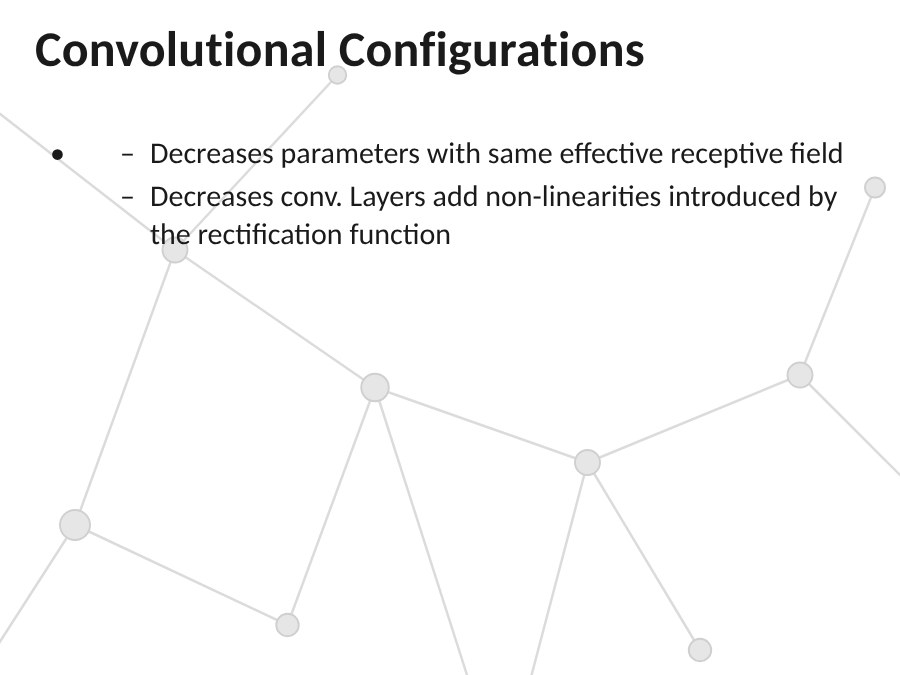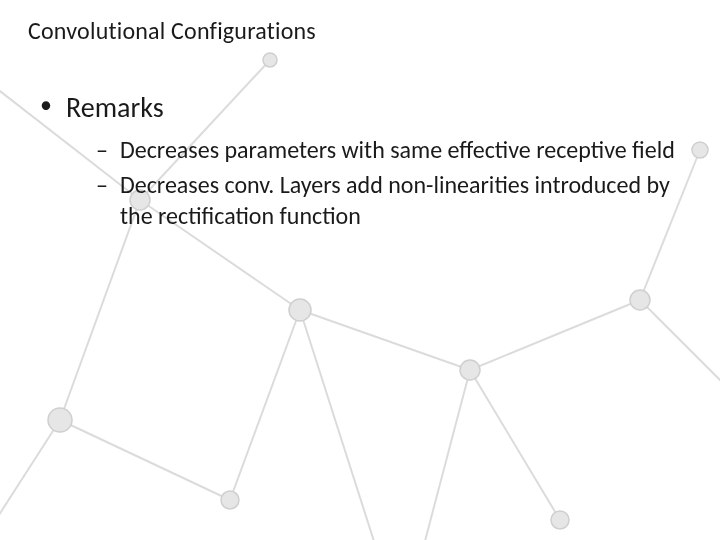--- a/index.html
+++ b/index.html
@@ -16,22 +16,22 @@
     z-index: 0;
     pointer-events: none;
   }
   .bg svg { width: 100%; height: 100%; display: block; }
   .content {
     position: relative;
     z-index: 1;
     padding: 18px 28px 0 28px;
   }
   h1.title {
-    font-size: 24px;
-    font-weight: 400;
+    font-size: 40px;
+    font-weight: 700;
     line-height: 1.1;
     margin-bottom: 46px;
     letter-spacing: 0.2px;
   }
   ul.level1 {
     list-style: none;
     padding-left: 12px;
   }
   ul.level1 > li {
     position: relative;
@@ -102,20 +102,19 @@
       <circle cx="270" cy="60" r="7"></circle>
       <circle cx="380" cy="558" r="8"></circle>
     </g>
   </svg>
 </div>
 
 <div class="content">
   <h1 class="title">Convolutional Configurations</h1>
   <ul class="level1">
     <li>
-      <span>Remarks</span>
       <ul class="level2">
         <li>Decreases parameters with same effective receptive field</li>
         <li>Decreases conv. Layers add non-linearities introduced by the rectification function</li>
       </ul>
     </li>
   </ul>
 </div>
 
 </body></html>

